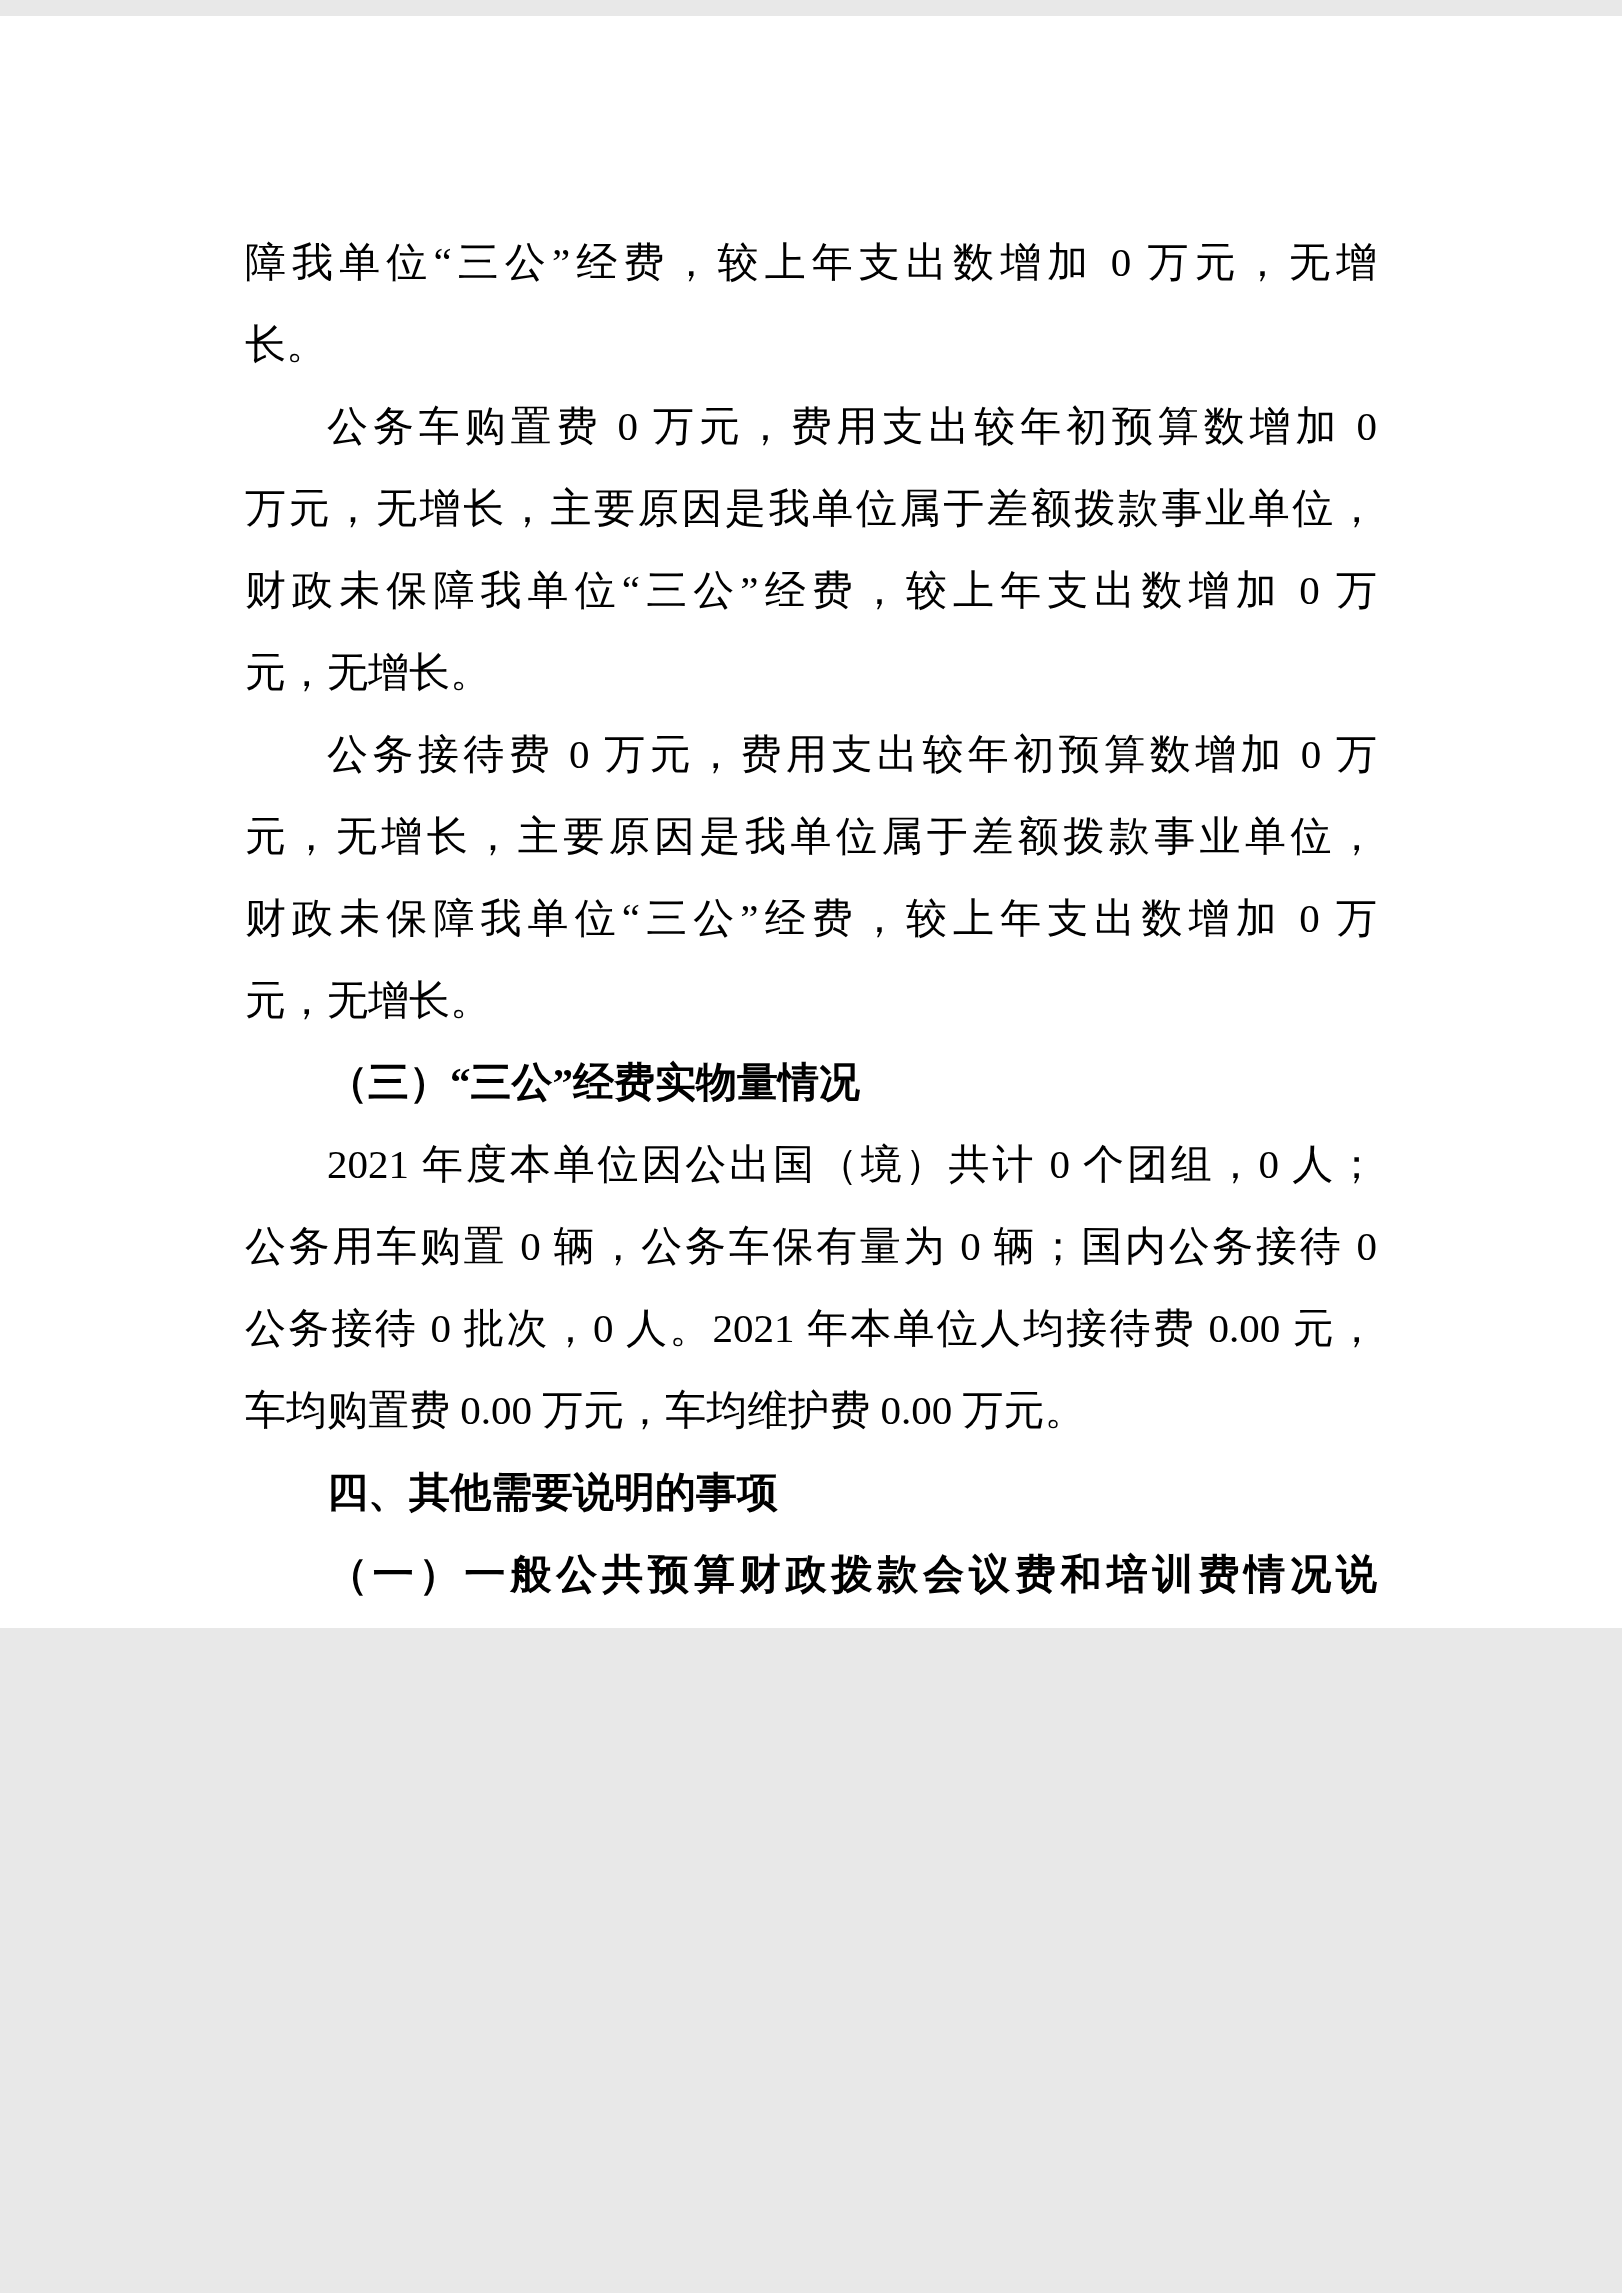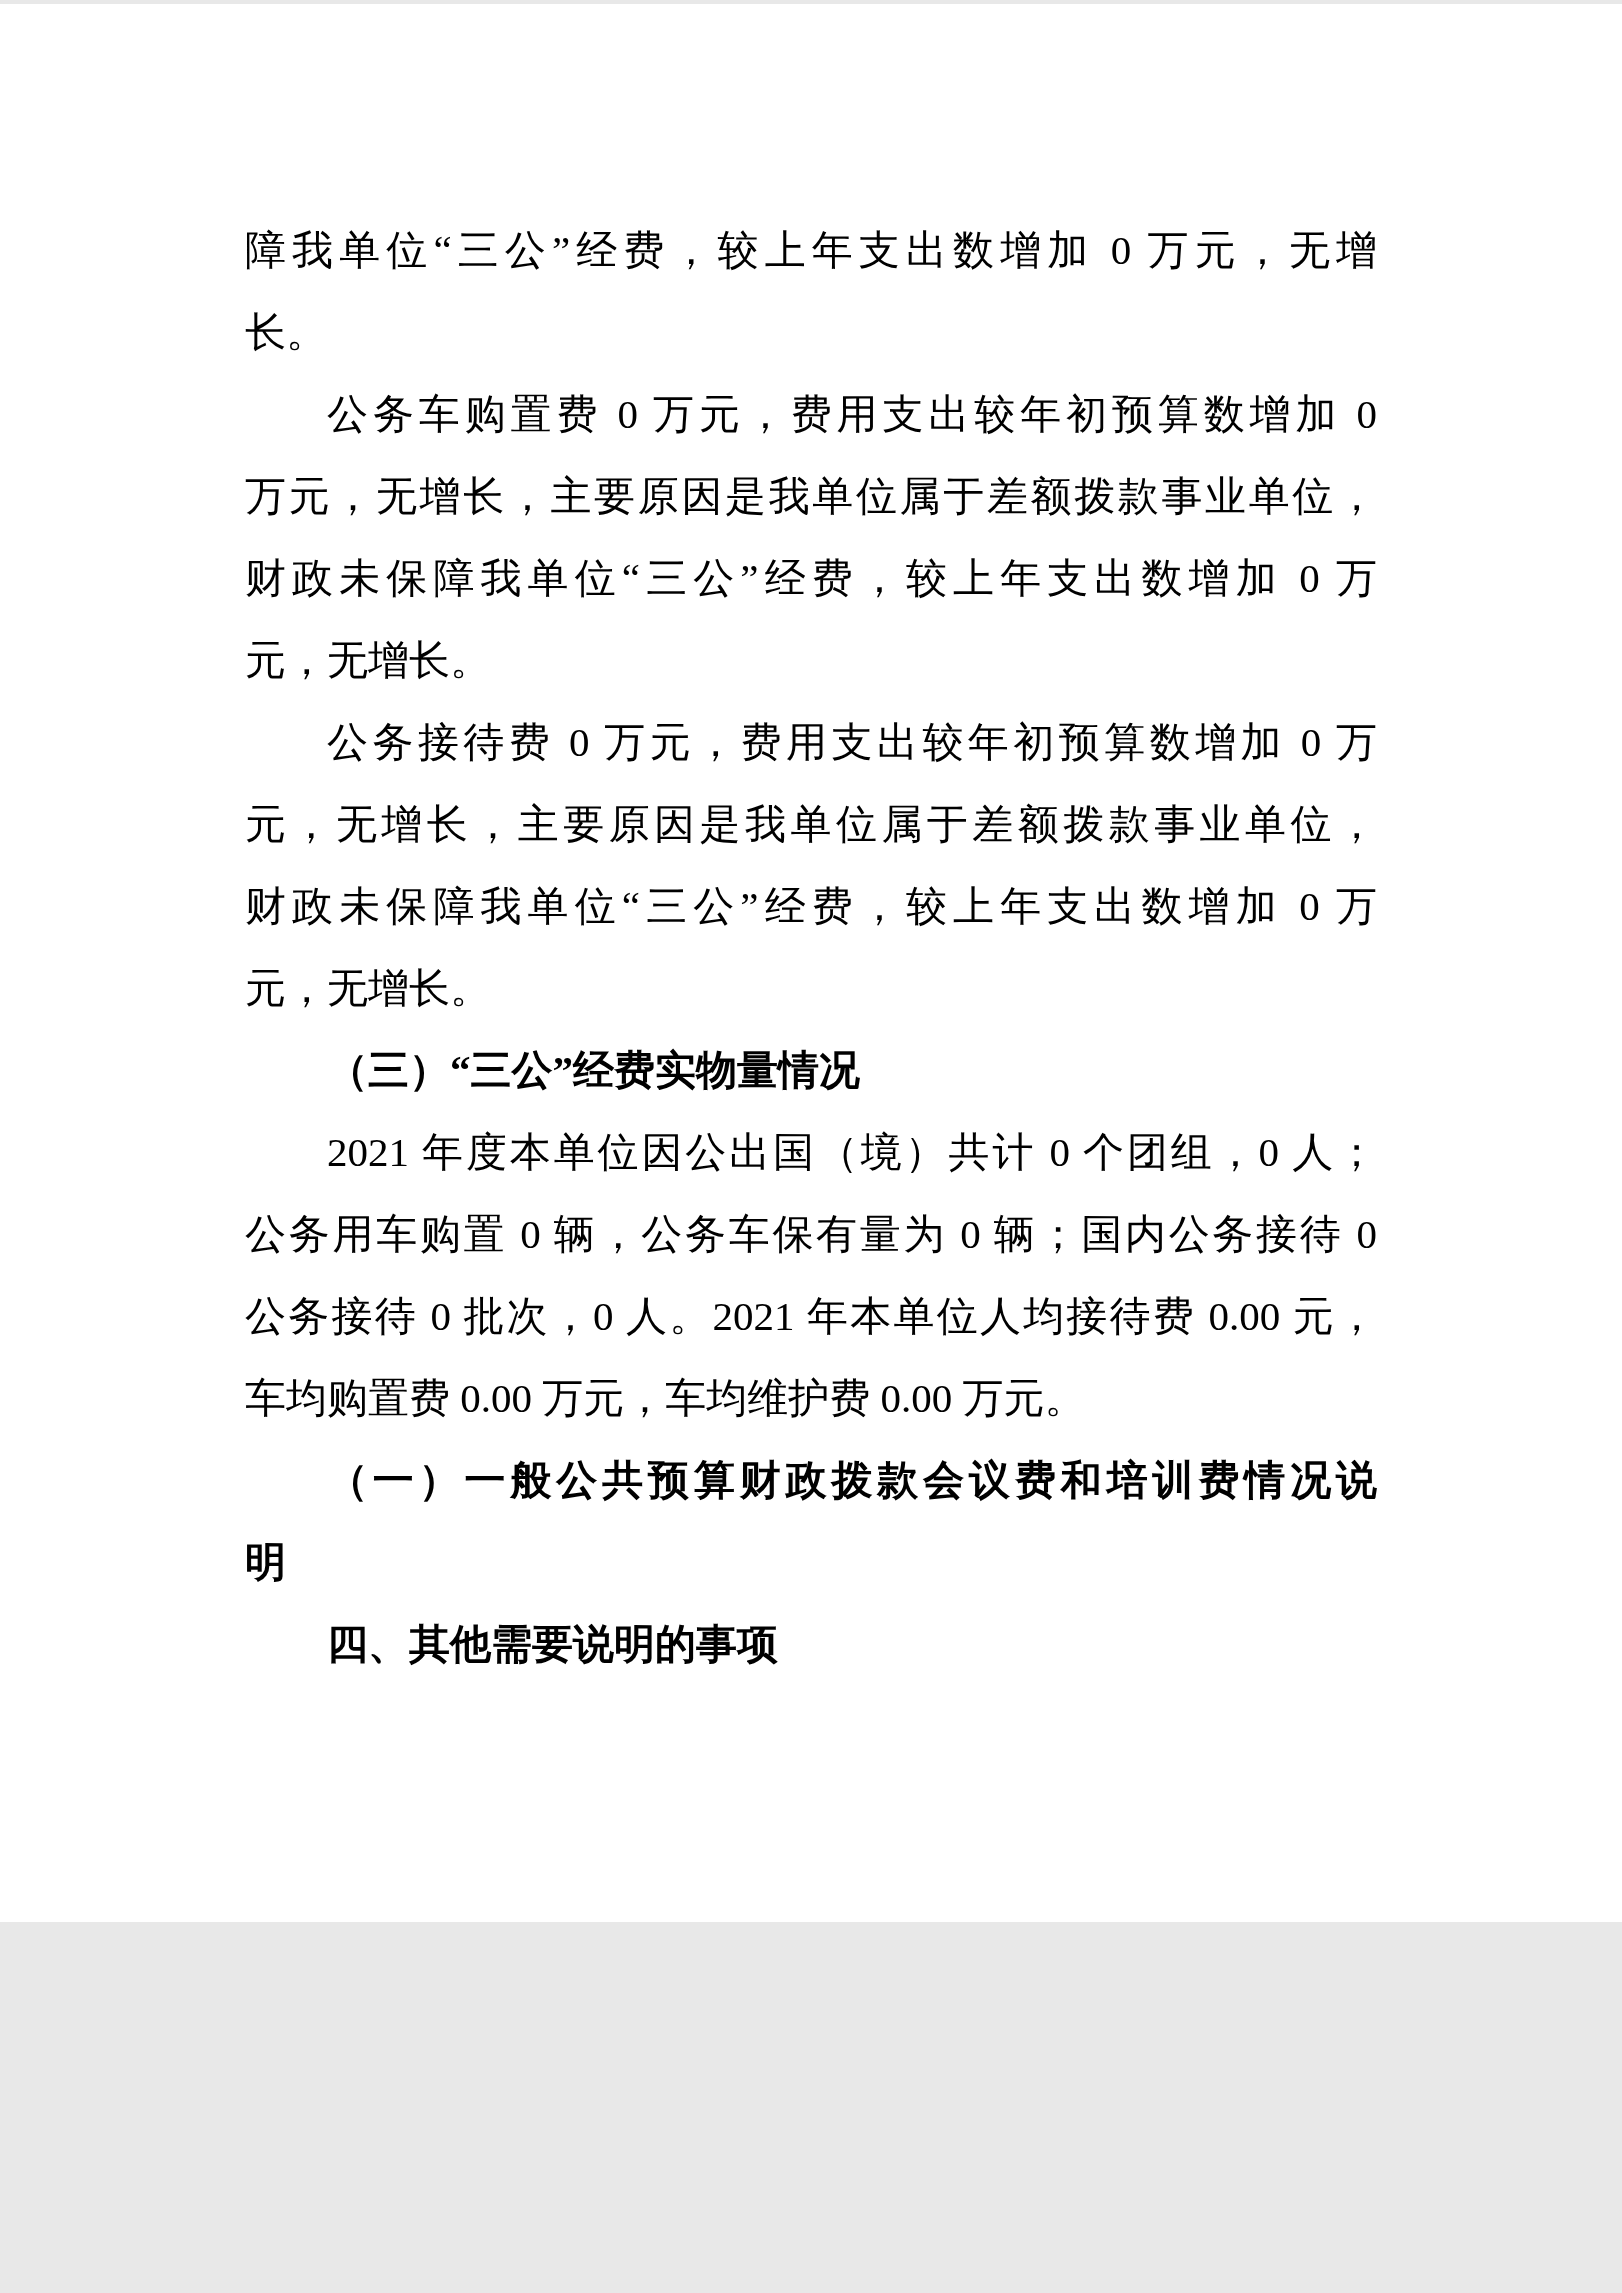--- a/index.html
+++ b/index.html
@@ -1,21 +1,21 @@
 <!DOCTYPE html>
 <html><head>
 <meta charset="utf-8">
 <style>
   html,body{margin:0;padding:0;background:#e8e8e8;}
   .page{
     position:relative;
-    width:1622px;height:1918px;
+    width:1622px;height:1612px;
     background:#ffffff;
     overflow:hidden;
-    margin:4px auto;
+    margin:16px auto;
   }
   .doc{
     position:absolute;
     left:245px;top:205px;
     width:1132px;
     color:#000000;
     font-family:"Liberation Serif","DejaVu Serif",serif;
     font-size:41px;
     line-height:82px;
   }
@@ -61,24 +61,24 @@
       <div class="line end ind">（三）“三公”经费实物量情况</div>
     </div>
 
     <div class="para">
       <div class="line full ind">2021 年度本单位因公出国（境）共计 0 个团组，0 人；</div>
       <div class="line full">公务用车购置 0 辆，公务车保有量为 0 辆；国内公务接待 0</div>
       <div class="line full">公务接待 0 批次，0 人。2021 年本单位人均接待费 0.00 元，</div>
       <div class="line end">车均购置费 0.00 万元，车均维护费 0.00 万元。</div>
     </div>
 
+    <div class="para h1">
+      <div class="line end ind">四、其他需要说明的事项</div>
+    </div>
+
     <div class="para h2">
       <div class="line full ind">（一）一般公共预算财政拨款会议费和培训费情况说</div>
       <div class="line end">明</div>
-    </div>
-
-    <div class="para h1">
-      <div class="line end ind">四、其他需要说明的事项</div>
     </div>
 
   </div>
 </div>
 
 
 </body></html>

